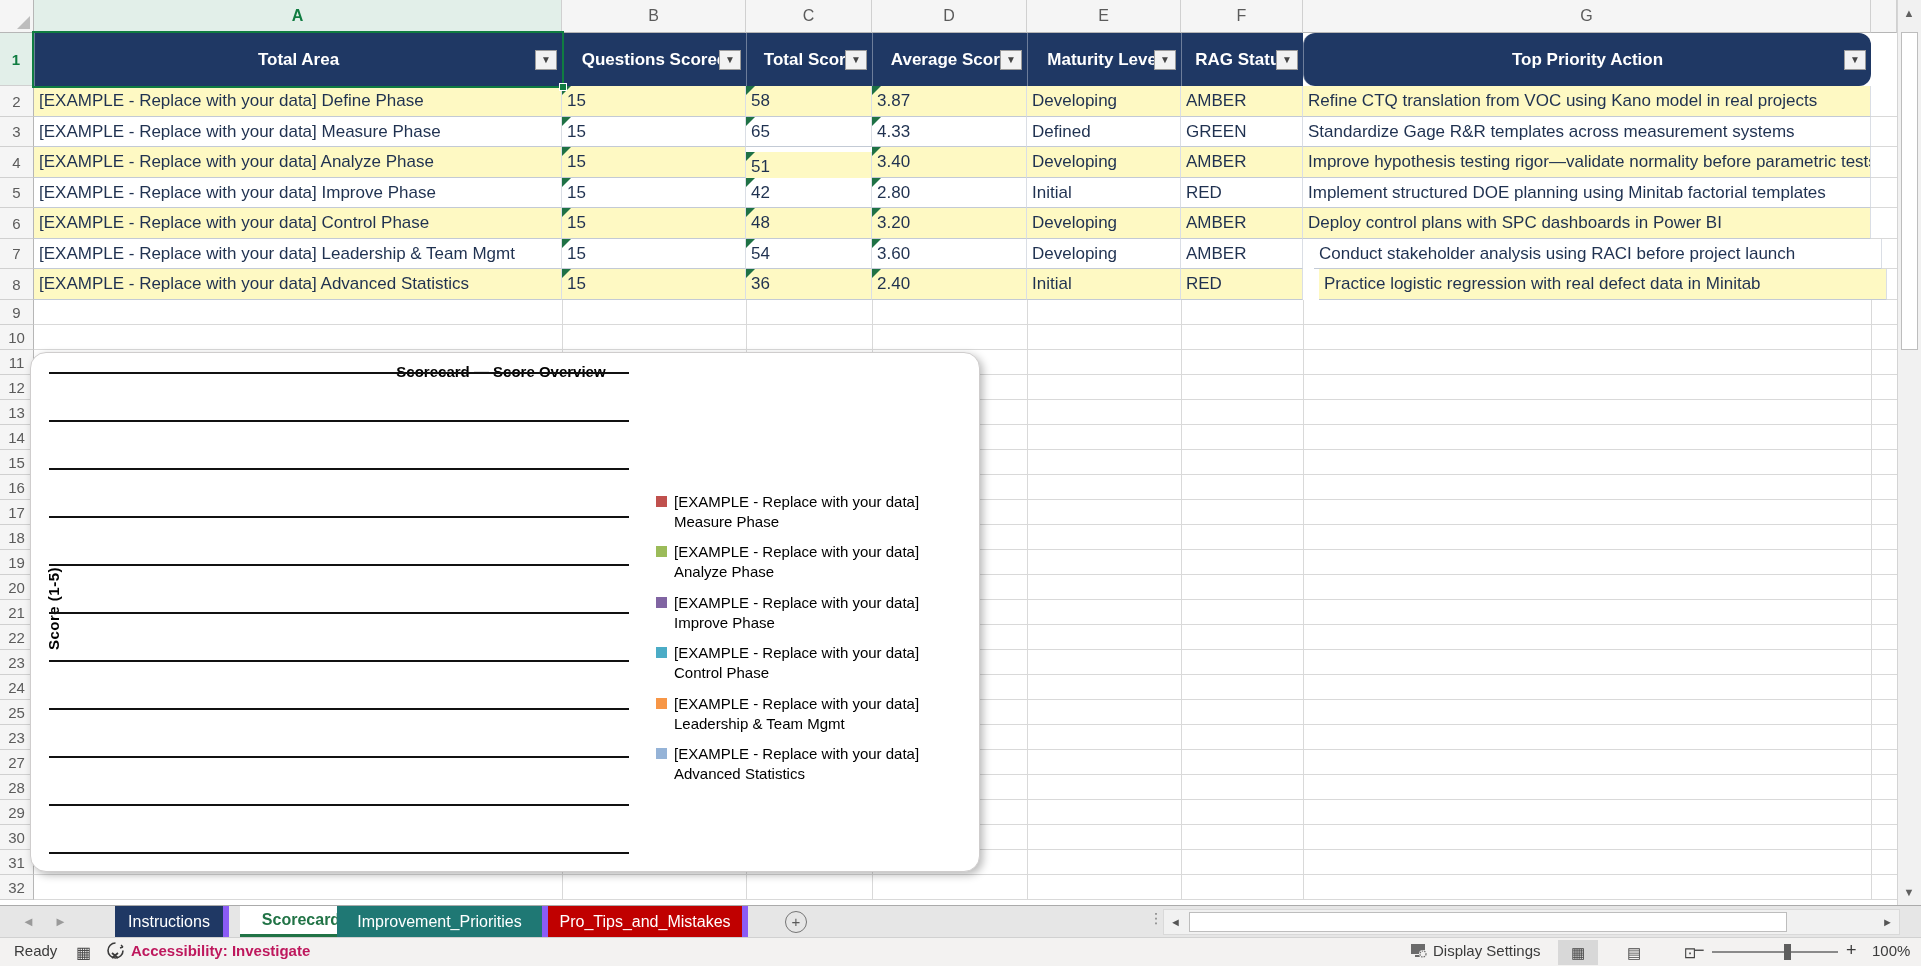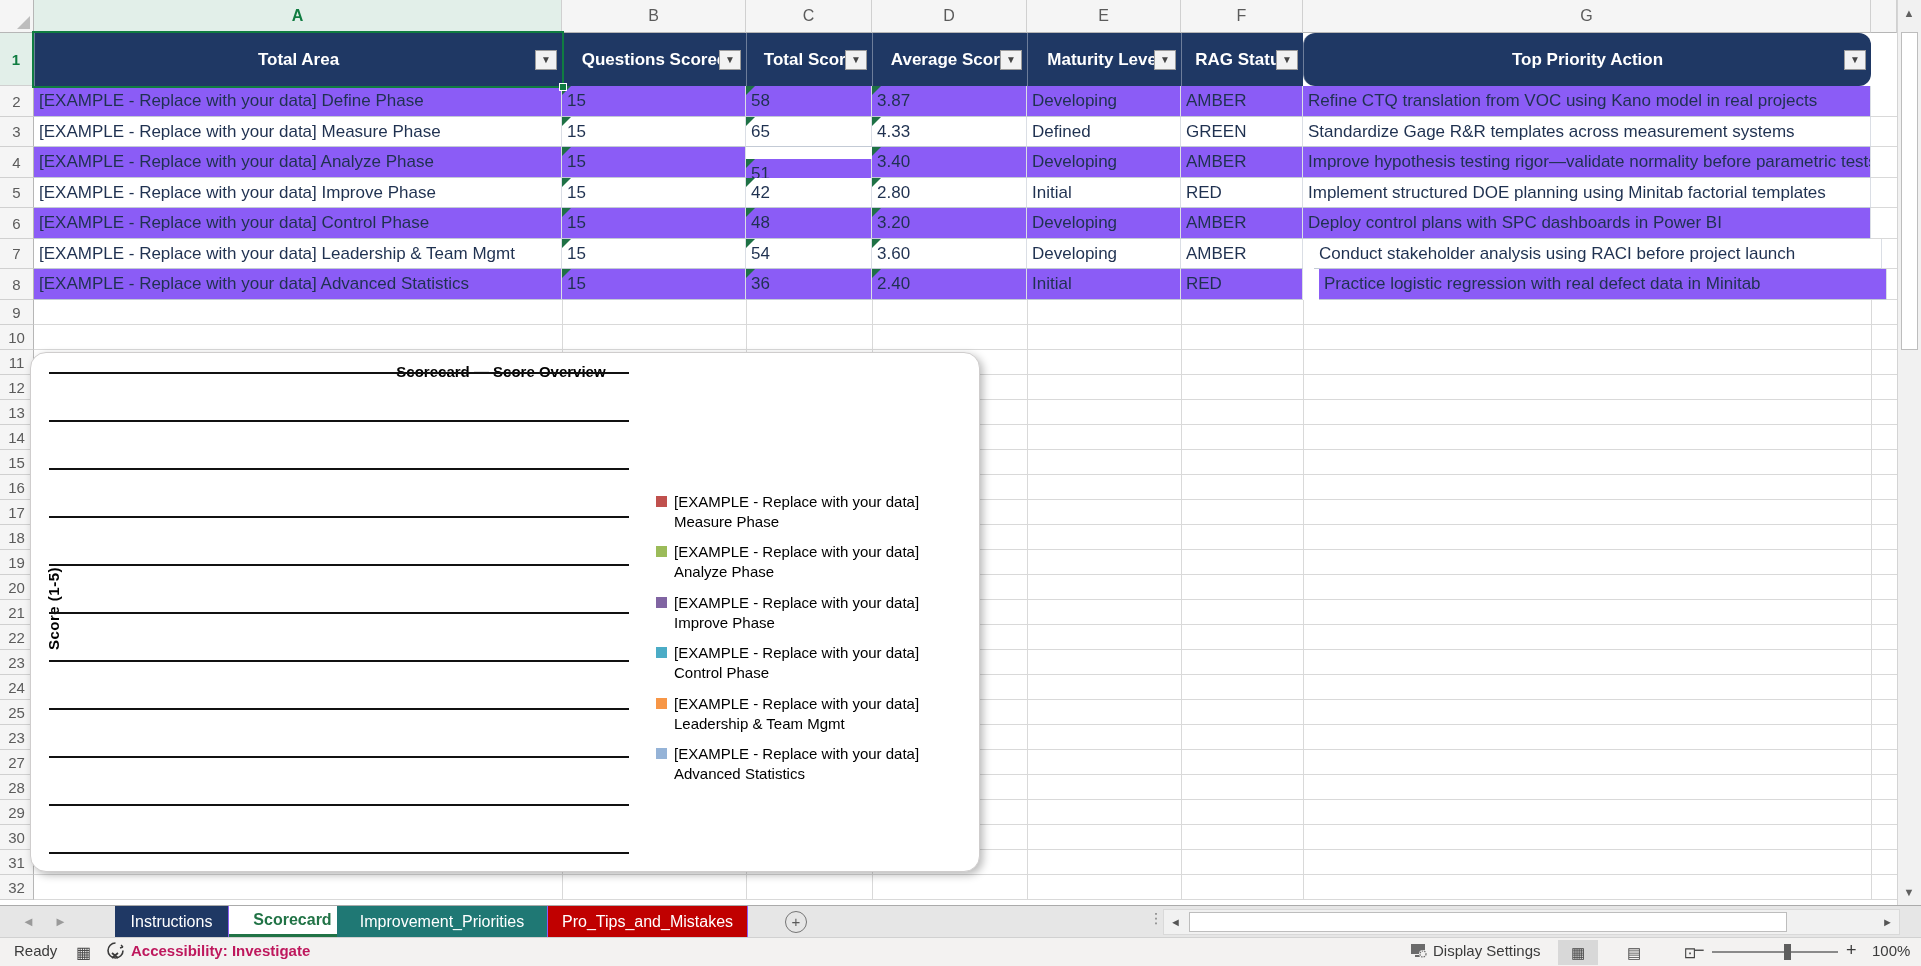--- a/index.html
+++ b/index.html
@@ -23,21 +23,21 @@
 
   
   .hcell { position:absolute; top:33px; height:53px; background:#1F3864; color:#FFFFFF;
            font-weight:bold; font-size:17px; display:flex; align-items:center; justify-content:center;
            border-left:1px solid rgba(255,255,255,.35); z-index:2; }
   .flt { position:absolute; right:4px; top:17px; width:22px; height:20px; background:#F2F2F2;
          border:1px solid #9B9B9B; color:#444; font-size:10px; line-height:18px; text-align:center; z-index:3; }
   .dcell { position:absolute; color:#1F3150; font-size:17px; display:flex; align-items:center;
            padding-left:5px; border-bottom:1px solid #C3CAD5; border-right:1px solid #DADEE5;
            white-space:nowrap; overflow:hidden; z-index:2; background:#fff; }
-  .dcell.band { background:#8b5cf6; }
+  .dcell.band { background:#fef9c3; }
   .tri { position:absolute; left:0; top:0; width:0; height:0;
          border-top:9px solid #1E7145; border-right:9px solid transparent; }
   .sliver { position:absolute; border-bottom:1px solid #D9D9D9; background:#fff; z-index:1; }
 
   
   #emptygrid { position:absolute; left:34px; top:300px; width:1863px; height:600px; z-index:0;
      background:repeating-linear-gradient(to bottom, transparent 0px, transparent 24px, #D9D9D9 24px, #D9D9D9 25px); }
   .vline { position:absolute; width:1px; background:#D9D9D9; z-index:1; }
 
   
@@ -63,21 +63,21 @@
              border-left:1px solid #D4D4D4; z-index:9; }
   .sarrow { position:absolute; width:22px; height:24px; color:#606060; font-size:11px;
             display:flex; align-items:center; justify-content:center; background:#F1F1F1; }
   #vthumb { position:absolute; left:3px; top:32px; width:17px; height:318px; background:#fff; border:1px solid #BDBDBD; }
 
   
   #tabbar { position:absolute; left:0; top:905px; width:1921px; height:32px; background:#E6E6E6;
             border-top:1px solid #ABABAB; z-index:10; }
   .navarr { position:absolute; top:8px; color:#9A9A9A; font-size:13px; }
   .stab { position:absolute; top:0; height:31px; display:flex; align-items:center; justify-content:center;
-          font-size:16px; padding:0 14px; color:#fff; cursor:pointer; border-right:1px solid #8b5cf6; }
+          font-size:16px; padding:0 14px; color:#fff; cursor:pointer; border-right:6px solid #8b5cf6; }
   .stab.active { background:#fff; color:#217346; font-weight:bold; border-bottom:3px solid #217346; }
   #addsheet { position:absolute; left:785px; top:5px; width:22px; height:22px; border:1.5px solid #757575;
           border-radius:50%; color:#595959; font-size:15px; line-height:19px; text-align:center; background:transparent; }
   #tabdots { position:absolute; left:1149px; top:4px; color:#7a7a7a; font-size:14px; letter-spacing:0; }
   #hscroll { position:absolute; left:1163px; top:3px; width:737px; height:26px; background:#F1F1F1; border:1px solid #D9D9D9; }
   #hthumb { position:absolute; left:25px; top:2px; width:598px; height:20px; background:#fff; border:1px solid #BDBDBD; }
   .harrow { position:absolute; top:0px; width:23px; height:24px; color:#555; font-size:11px;
             display:flex; align-items:center; justify-content:center; }
 
   
@@ -124,21 +124,21 @@
       <div class="dcell" style="left: 34px; top: 117px; width: 528px; height: 30px;">[EXAMPLE - Replace with your data] Measure Phase</div>
       <div class="dcell" style="left: 562px; top: 117px; width: 184px; height: 30px;">15<span class="tri"></span></div>
       <div class="dcell" style="left: 746px; top: 117px; width: 126px; height: 30px;">65<span class="tri"></span></div>
       <div class="dcell" style="left: 872px; top: 117px; width: 155px; height: 30px;">4.33<span class="tri"></span></div>
       <div class="dcell" style="left: 1027px; top: 117px; width: 154px; height: 30px;">Defined</div>
       <div class="dcell" style="left: 1181px; top: 117px; width: 122px; height: 30px;">GREEN</div>
       <div class="dcell" style="left: 1303px; top: 117px; width: 568px; height: 30px;">Standardize Gage R&amp;R templates across measurement systems</div>
       <div class="sliver" style="left: 1871px; top: 117px; width: 26px; height: 30px;"></div>
       <div class="dcell band" style="left: 34px; top: 147px; width: 528px; height: 31px;">[EXAMPLE - Replace with your data] Analyze Phase</div>
       <div class="dcell band" style="left: 562px; top: 147px; width: 184px; height: 31px;">15<span class="tri"></span></div>
-      <div class="dcell band" style="left: 746px; top: 159px; width: 126px; height: 31px;">51<span class="tri"></span></div>
+      <div class="dcell band" style="left: 746px; top: 152px; width: 126px; height: 31px;">51<span class="tri"></span></div>
       <div class="dcell band" style="left: 872px; top: 147px; width: 155px; height: 31px;">3.40<span class="tri"></span></div>
       <div class="dcell band" style="left: 1027px; top: 147px; width: 154px; height: 31px;">Developing</div>
       <div class="dcell band" style="left: 1181px; top: 147px; width: 122px; height: 31px;">AMBER</div>
       <div class="dcell band" style="left: 1303px; top: 147px; width: 568px; height: 31px;">Improve hypothesis testing rigor—validate normality before parametric tests</div>
       <div class="sliver" style="left: 1871px; top: 147px; width: 26px; height: 31px;"></div>
       <div class="dcell" style="left: 34px; top: 178px; width: 528px; height: 30px;">[EXAMPLE - Replace with your data] Improve Phase</div>
       <div class="dcell" style="left: 562px; top: 178px; width: 184px; height: 30px;">15<span class="tri"></span></div>
       <div class="dcell" style="left: 746px; top: 178px; width: 126px; height: 30px;">42<span class="tri"></span></div>
       <div class="dcell" style="left: 872px; top: 178px; width: 155px; height: 30px;">2.80<span class="tri"></span></div>
       <div class="dcell" style="left: 1027px; top: 178px; width: 154px; height: 30px;">Initial</div>
@@ -224,21 +224,21 @@
     <div class="sarrow" style="top:1px;left:0;">▲</div>
     <div id="vthumb"></div>
     <div class="sarrow" style="top:880px;left:0;">▼</div>
   </div>
 
   <div id="tabbar">
     <div class="navarr" style="left:22px;">◄</div>
     <div class="navarr" style="left:54px;">►</div>
     <div id="tabs-holder">
         <div class="stab" style="left: 115px; width: 114px; background: rgb(31, 56, 100);">Instructions</div>
-        <div class="stab active" style="left: 229px; width: 128px;">Scorecard</div>
+        <div class="stab active" style="left: 240px; width: 128px;">Scorecard</div>
         <div class="stab" style="left: 337px; width: 211px; background: rgb(31, 120, 116);">Improvement_Priorities</div>
         <div class="stab" style="left: 548px; width: 200px; background: rgb(192, 0, 0);">Pro_Tips_and_Mistakes</div>
       </div>
     <div id="addsheet">+</div>
     <div id="tabdots">⋮</div>
     <div id="hscroll">
       <div class="harrow" style="left:0;">◄</div>
       <div id="hthumb"></div>
       <div class="harrow" style="right:0;">►</div>
     </div>

